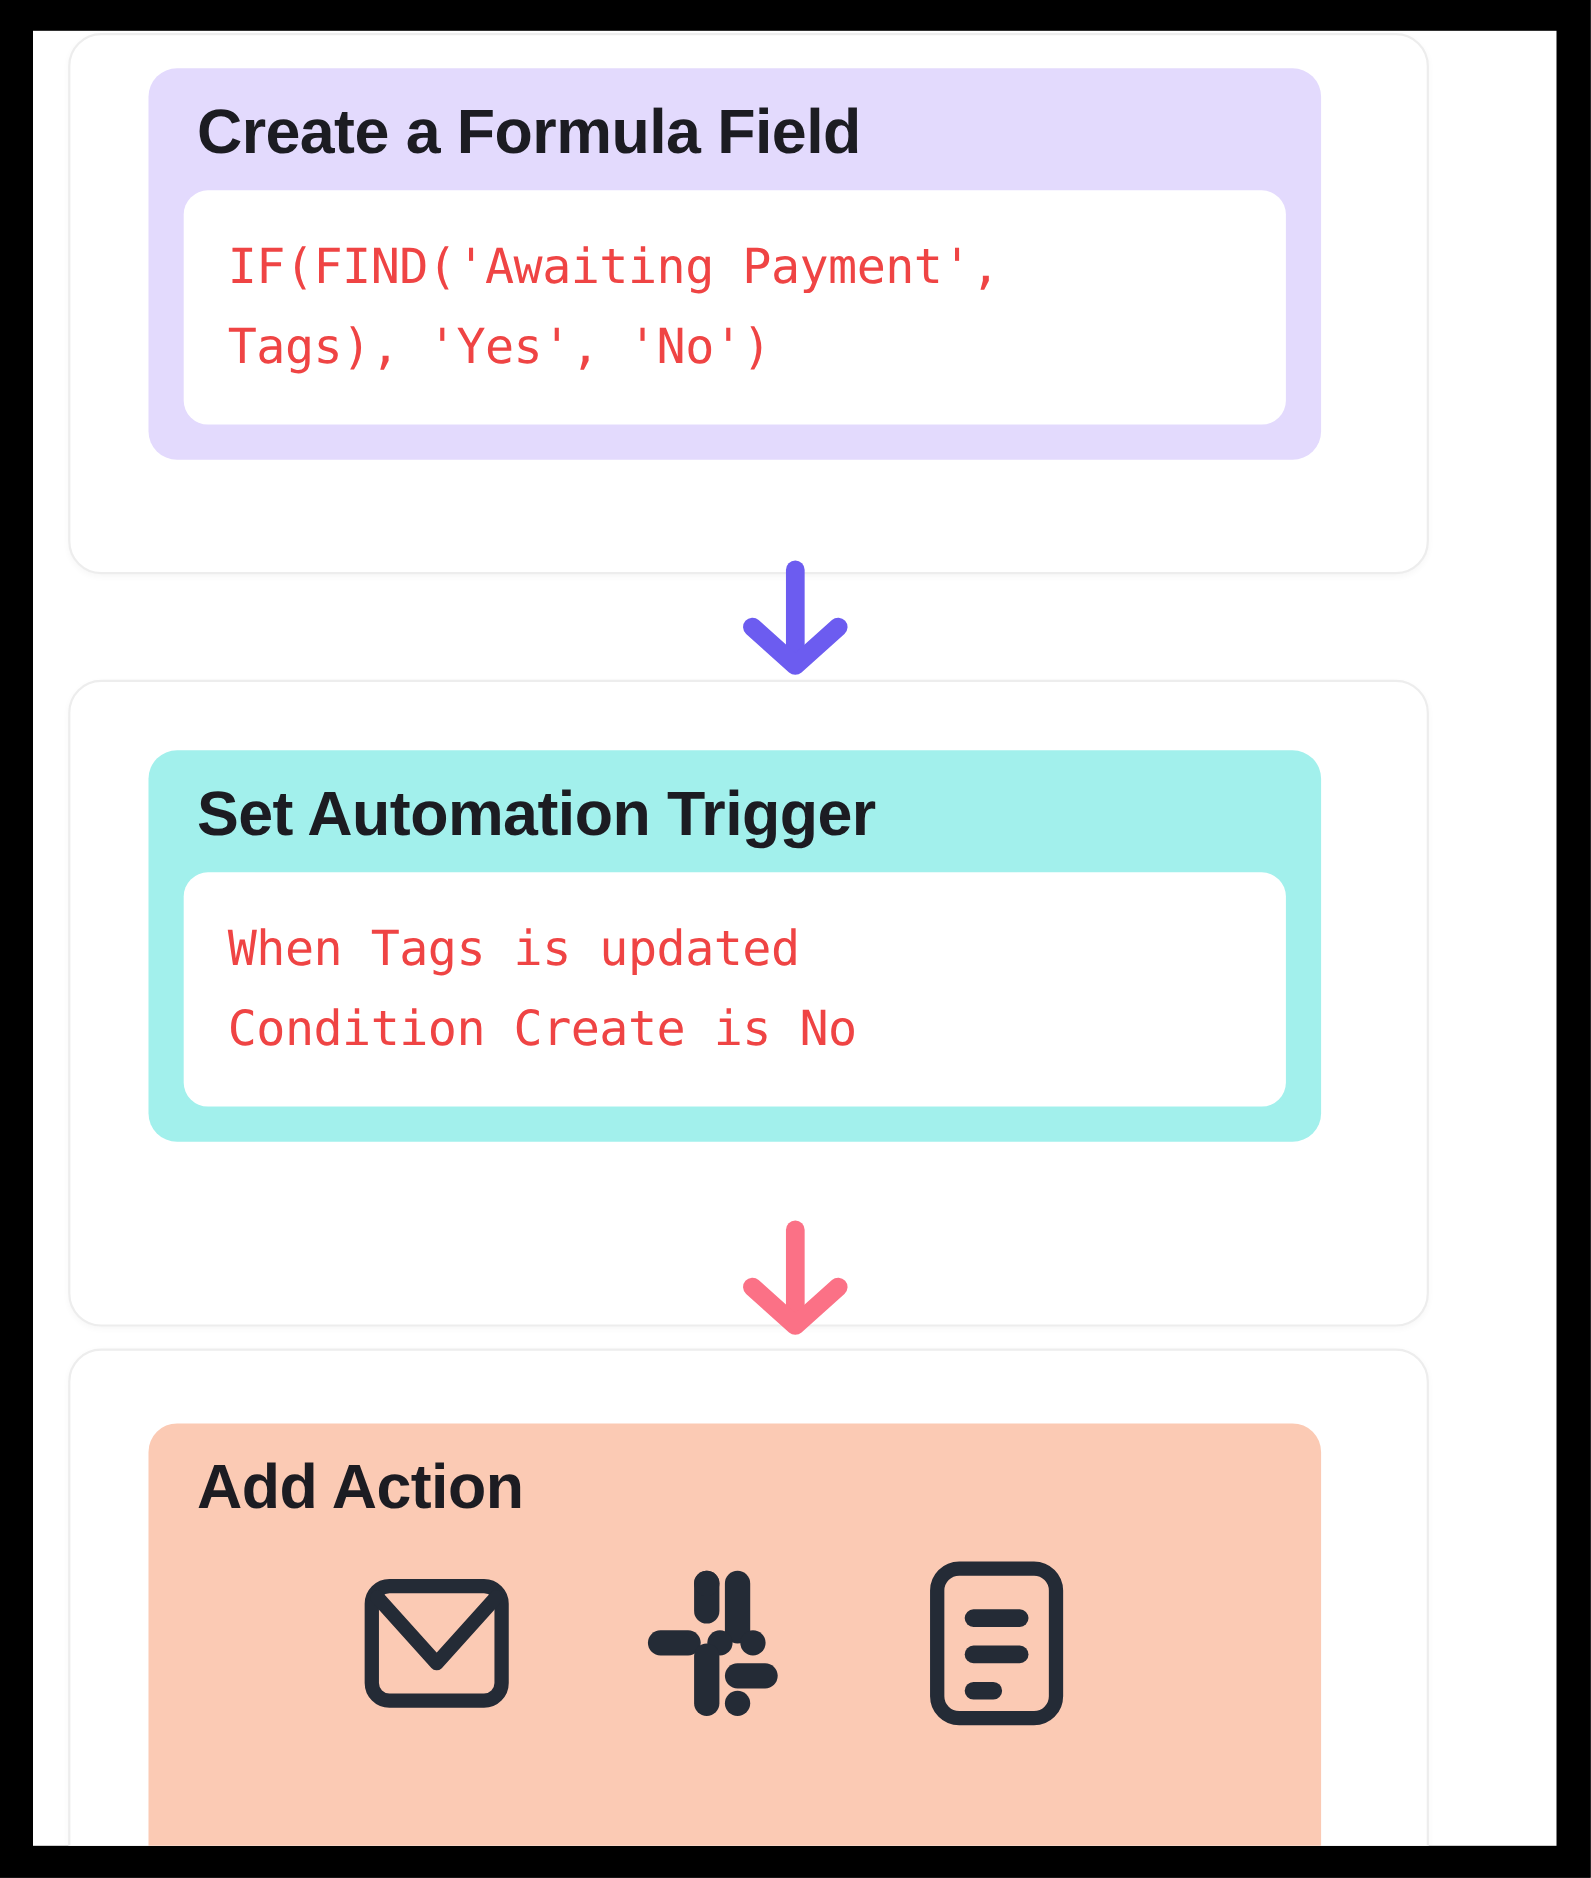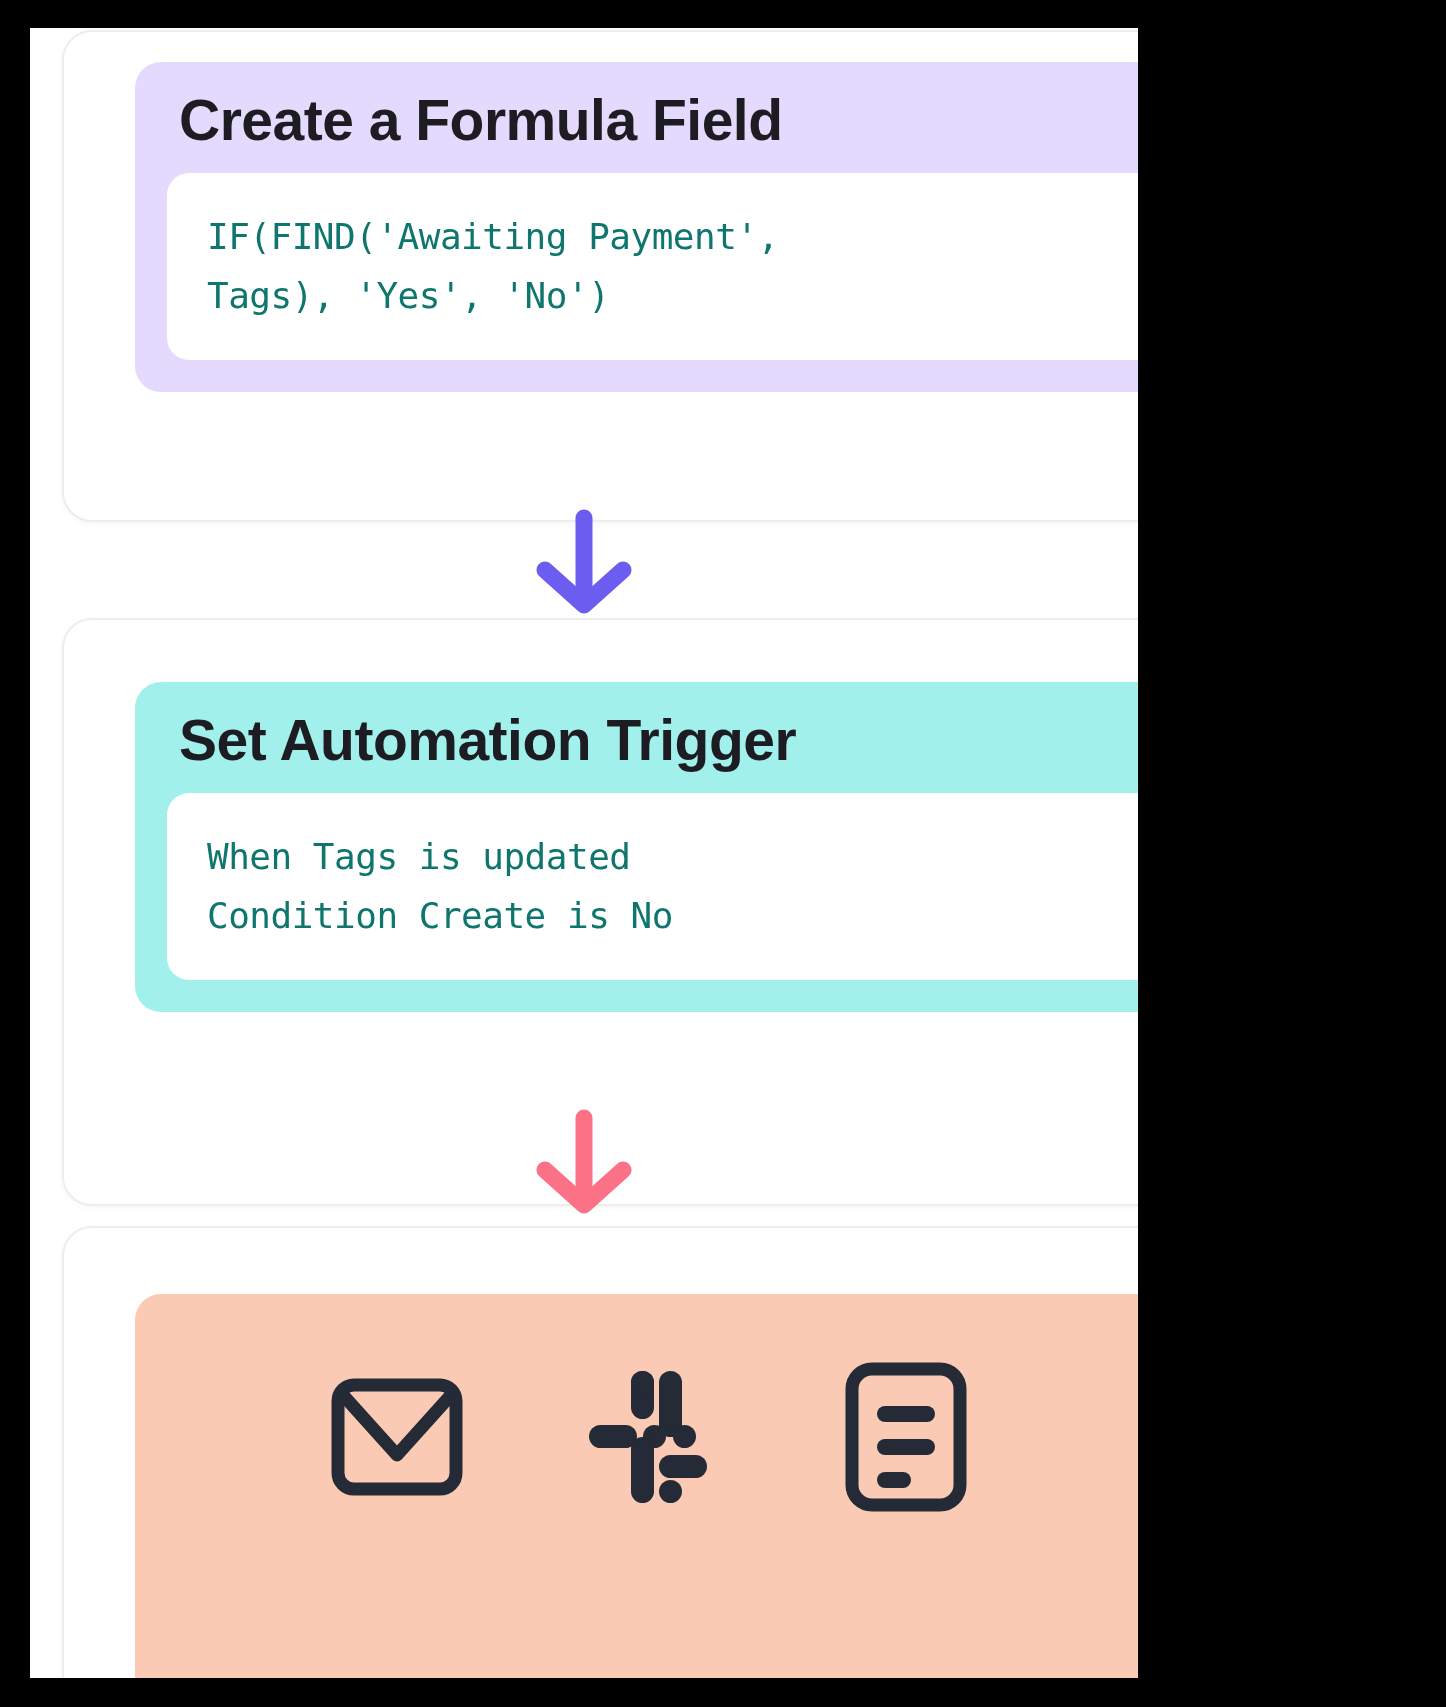--- a/index.html
+++ b/index.html
@@ -5,21 +5,21 @@
   * { margin:0; padding:0; box-sizing:border-box; }
   html, body {
     width:1446px; height:1707px;
     background:#000;
     font-family:"Liberation Sans", sans-serif;
     overflow:hidden;
   }
   #stage {
     position:absolute;
     left:30px; top:28px;
-    width:1108px; height:1650px;
+    width:1385px; height:1650px;
     background:#ffffff;
     overflow:hidden;
   }
   
   .step-card {
     position:absolute;
     left:32px;
     width:1237px;
     background:#ffffff;
     border:2px solid #ededed;
@@ -54,23 +54,23 @@
     white-space:nowrap;
   }
 
   .code-box {
     background:#ffffff;
     border-radius:22px;
     padding:34px 36px 34px 40px;
   }
   .code-line {
     font-family:"DejaVu Sans Mono", monospace;
-    font-size:36px;
+    font-size:44px;
     line-height:1.65;
-    color:#0f766e;
+    color:#ef4444;
     white-space:pre;
     letter-spacing:-0.5px;
   }
 
   
   .arrow {
     position:absolute;
     left:0; right:0;
     display:flex;
     justify-content:center;
@@ -128,20 +128,21 @@
     <svg width="110" height="108" viewBox="0 0 110 108" aria-hidden="true">
       <g stroke="#fb7186" stroke-width="17" stroke-linecap="round" fill="none">
         <line x1="55" y1="10" x2="55" y2="95"></line>
         <polyline points="16,62 55,97 94,62" stroke-linejoin="round"></polyline>
       </g>
     </svg>
   </div>
 
   <div class="step-card" id="card-3">
     <div class="panel" id="panel-3">
+      <div class="panel-title">Add Action</div>
 
       <div class="icon-row">
 
         <span class="action-icon">
           <svg width="140" height="132" viewBox="0 0 140 132" aria-hidden="true">
             <rect x="11" y="14" width="118" height="104" rx="16" ry="16" fill="none" stroke="#242b36" stroke-width="13"></rect>
             <polyline points="16,24 70,84 124,24" fill="none" stroke="#242b36" stroke-width="13" stroke-linecap="round" stroke-linejoin="round"></polyline>
           </svg>
         </span>
 

